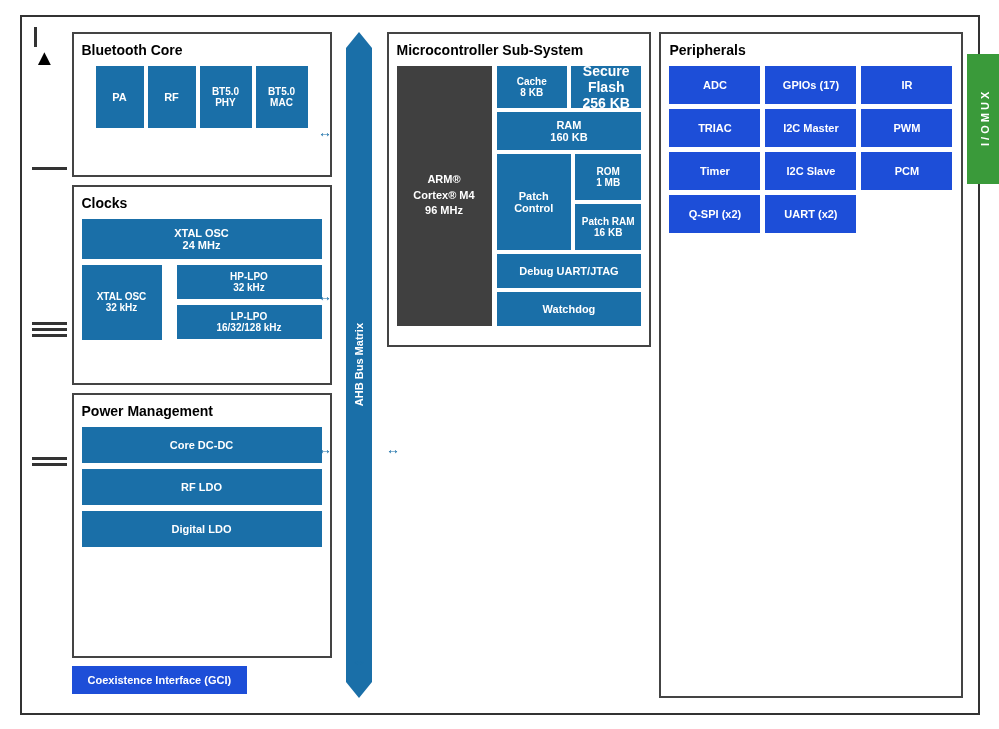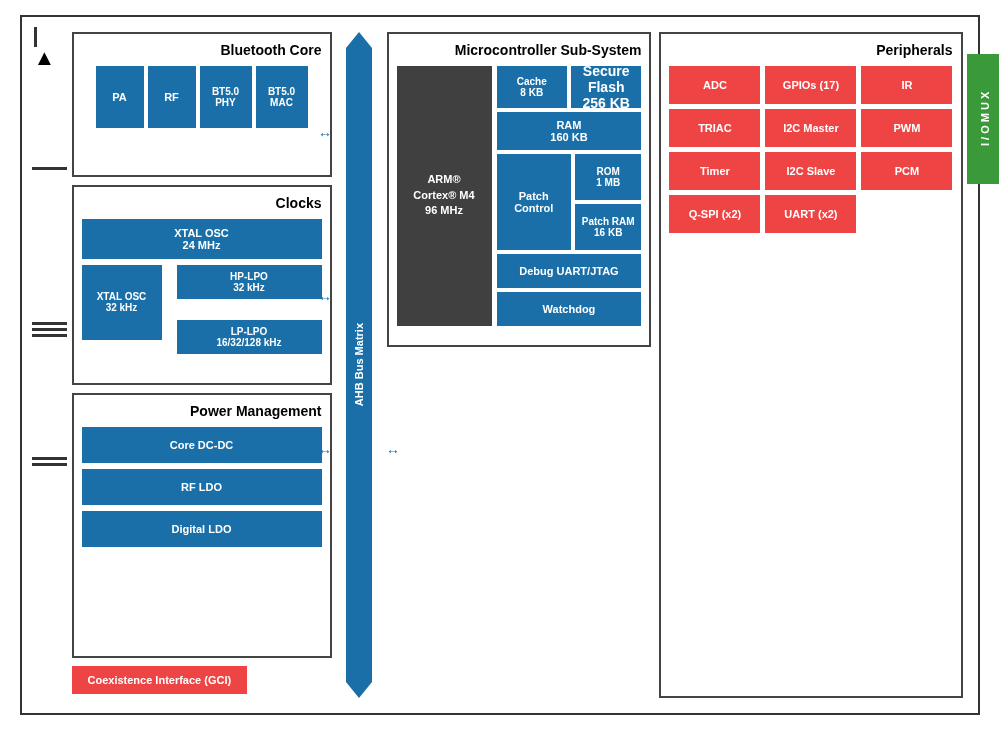--- a/index.html
+++ b/index.html
@@ -24,21 +24,21 @@
     
     .section-box {
       border: 2px solid #444;
       background: #fff;
       padding: 8px;
       position: relative;
     }
     .section-title {
       font-size: 14px;
       font-weight: bold;
-      text-align: right;
+      text-align: left;
       margin-bottom: 8px;
       color: #000;
     }
 
     
     .blue-block {
       background: #1a6fa8;
       color: #fff;
       font-size: 11px;
       font-weight: bold;
@@ -55,21 +55,21 @@
       font-weight: bold;
       text-align: center;
       padding: 22px 4px;
       display: flex;
       align-items: center;
       justify-content: center;
     }
 
     
     .green-block {
-      background: #ef4444;
+      background: #1d4ed8;
       color: #fff;
       font-size: 11px;
       font-weight: bold;
       text-align: center;
       padding: 6px 4px;
       display: flex;
       align-items: center;
       justify-content: center;
     }
 
@@ -118,21 +118,21 @@
             <div class="blue-block" style="width:52px; height:62px; font-size:10px;">BT5.0<br>PHY</div>
             <div class="blue-block" style="width:52px; height:62px; font-size:10px;">BT5.0<br>MAC</div>
           </div>
         </div>
 
         <div class="section-box" style="height:200px;">
           <div class="section-title">Clocks</div>
           <div class="blue-block full-width-block" style="margin-bottom:6px; height:40px;">XTAL OSC<br>24 MHz</div>
           <div style="display:flex; gap:6px;">
             <div class="blue-block" style="width:80px; height:75px; font-size:10px;">XTAL OSC<br>32 kHz</div>
-            <div style="display:flex; flex-direction:column; gap:21px; flex:1;margin-left:9px;">
+            <div style="display:flex; flex-direction:column; gap:6px; flex:1;margin-left:9px;">
               <div class="blue-block" style="height:34px; font-size:10px;">HP-LPO<br>32 kHz</div>
               <div class="blue-block" style="height:34px; font-size:10px;">LP-LPO<br>16/32/128 kHz</div>
             </div>
           </div>
         </div>
 
         <div class="section-box" style="flex:1;">
           <div class="section-title">Power Management</div>
           <div style="display:flex; flex-direction:column; gap:6px;">
             <div class="blue-block full-width-block" style="height:36px;">Core DC-DC</div>

